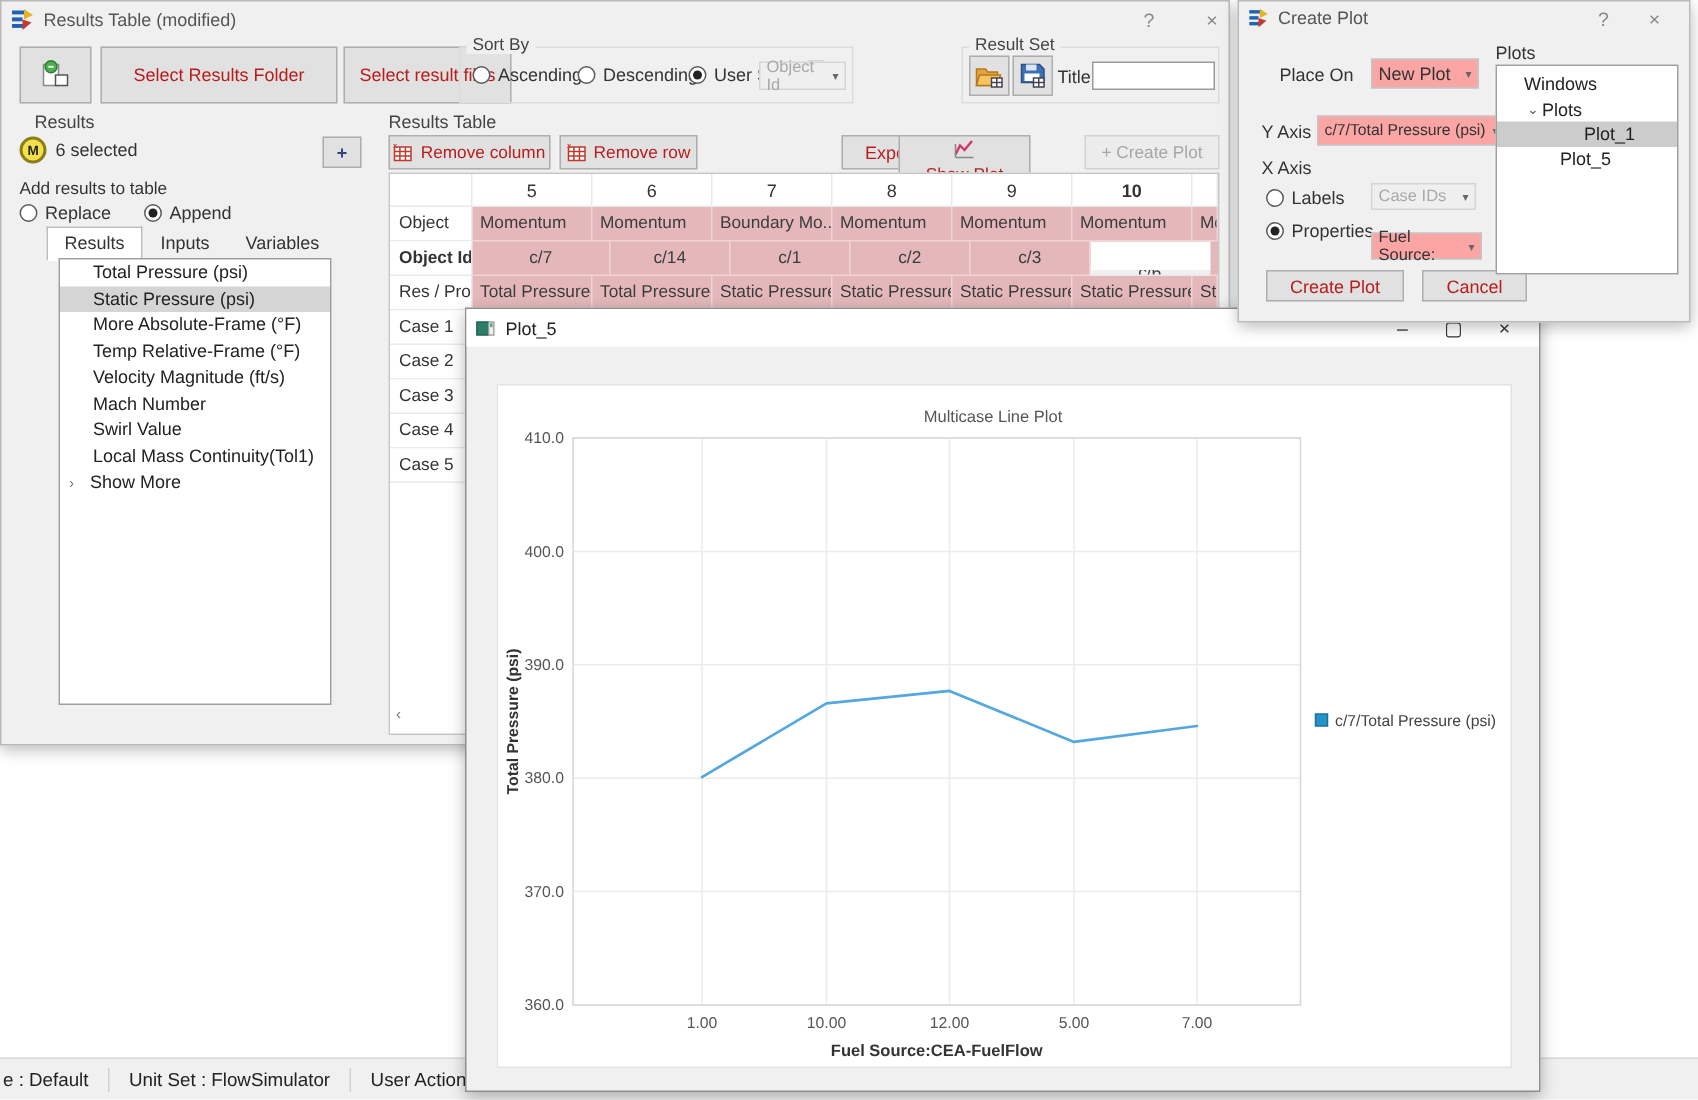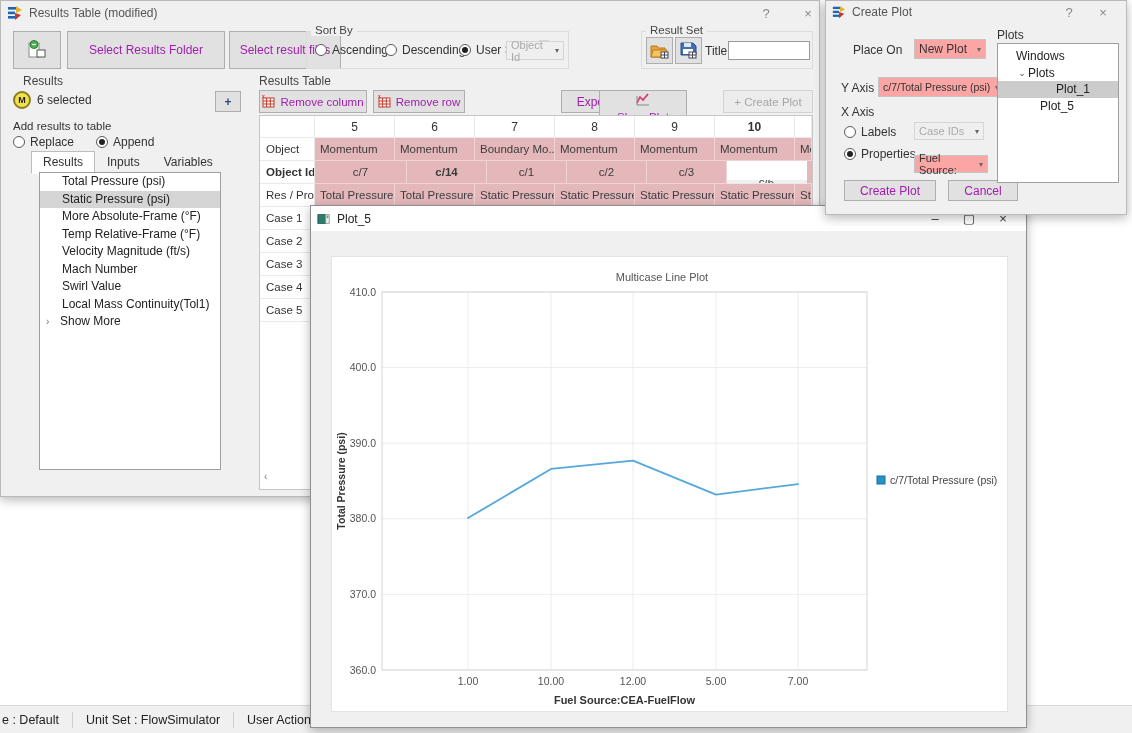--- a/index.html
+++ b/index.html
@@ -6,21 +6,21 @@
   html,body { width:1132px; height:733px; background:#ffffff; overflow:hidden;
               font-family:"Liberation Sans", sans-serif; font-size:12px; color:#333; }
   .abs { position:absolute; }
   .window { position:absolute; background:#f0f0f0; border:1px solid #b9b9b9;
             box-shadow:0 3px 10px rgba(0,0,0,.28); }
   .titlebar { position:relative; height:24px; display:flex; align-items:center; padding:0 6px; }
   .titlebar .title { font-size:12px; color:#555; margin-left:6px; }
   .tb-btn { width:34px; height:22px; display:flex; align-items:center; justify-content:center;
             color:#888; font-size:13px; }
   .tb-spacer { flex:1; }
-  button, .btn { font-family:"Liberation Sans", sans-serif; font-size:12px; color:#a21caf;
+  button, .btn { font-family:"Liberation Sans", sans-serif; font-size:12px; color:#b91c1c;
                  background:#e1e1e1; border:1px solid #aeaeae; display:flex;
                  align-items:center; justify-content:center; gap:5px; }
   .btn-disabled { background:#ececec !important; border-color:#d2d2d2 !important; color:#a6a6a6 !important; }
   .group { position:absolute; border:1px solid #dcdcdc; }
   .group-label { position:absolute; top:-8px; left:4px; background:#f0f0f0; padding:0 4px;
                  font-size:11.5px; color:#444; }
   .radio { width:12px; height:12px; border:1px solid #5a5a5a; border-radius:50%;
            background:#fff; display:inline-block; position:relative; flex:none; }
   .radio.checked::after { content:''; position:absolute; inset:2px; border-radius:50%; background:#222; }
   .radio-row { display:flex; align-items:center; gap:5px; font-size:12px; color:#333; }
@@ -229,21 +229,21 @@
         <div class="cell pink padl" style="width: 80px;">Momentum</div>
         <div class="cell pink padl" style="width: 80px;">Boundary Mo...</div>
         <div class="cell pink padl" style="width: 80px;">Momentum</div>
         <div class="cell pink padl" style="width: 80px;">Momentum</div>
         <div class="cell pink padl" style="width: 80px;">Momentum</div>
         <div class="cell pink padl" style="width: 17px;">Mo</div>
       </div>
       <div class="grid-row" style="height: 23px;">
         <div class="cell rowlabel" style="width: 55px; font-weight: bold;">Object Id</div>
         <div class="cell pink ctr" style="width: 92px;">c/7</div>
-        <div class="cell pink ctr" style="width: 80px; font-weight: bold;">c/14</div>
+        <div class="cell pink ctr" style="width: 80px;">c/14</div>
         <div class="cell pink ctr" style="width: 80px;">c/1</div>
         <div class="cell pink ctr" style="width: 80px;">c/2</div>
         <div class="cell pink ctr" style="width: 80px;">c/3</div>
         <div class="cell pinksel ctr" style="width: 80px; margin-top: 19px;">c/6</div>
         <div class="cell pink ctr" style="width: 17px;"></div>
       </div>
       <div class="grid-row" style="height: 23px;">
         <div class="cell rowlabel" style="width: 55px;">Res / Prop</div>
         <div class="cell pink padl" style="width: 80px;">Total Pressure (...</div>
         <div class="cell pink padl" style="width: 80px;">Total Pressure (...</div>

